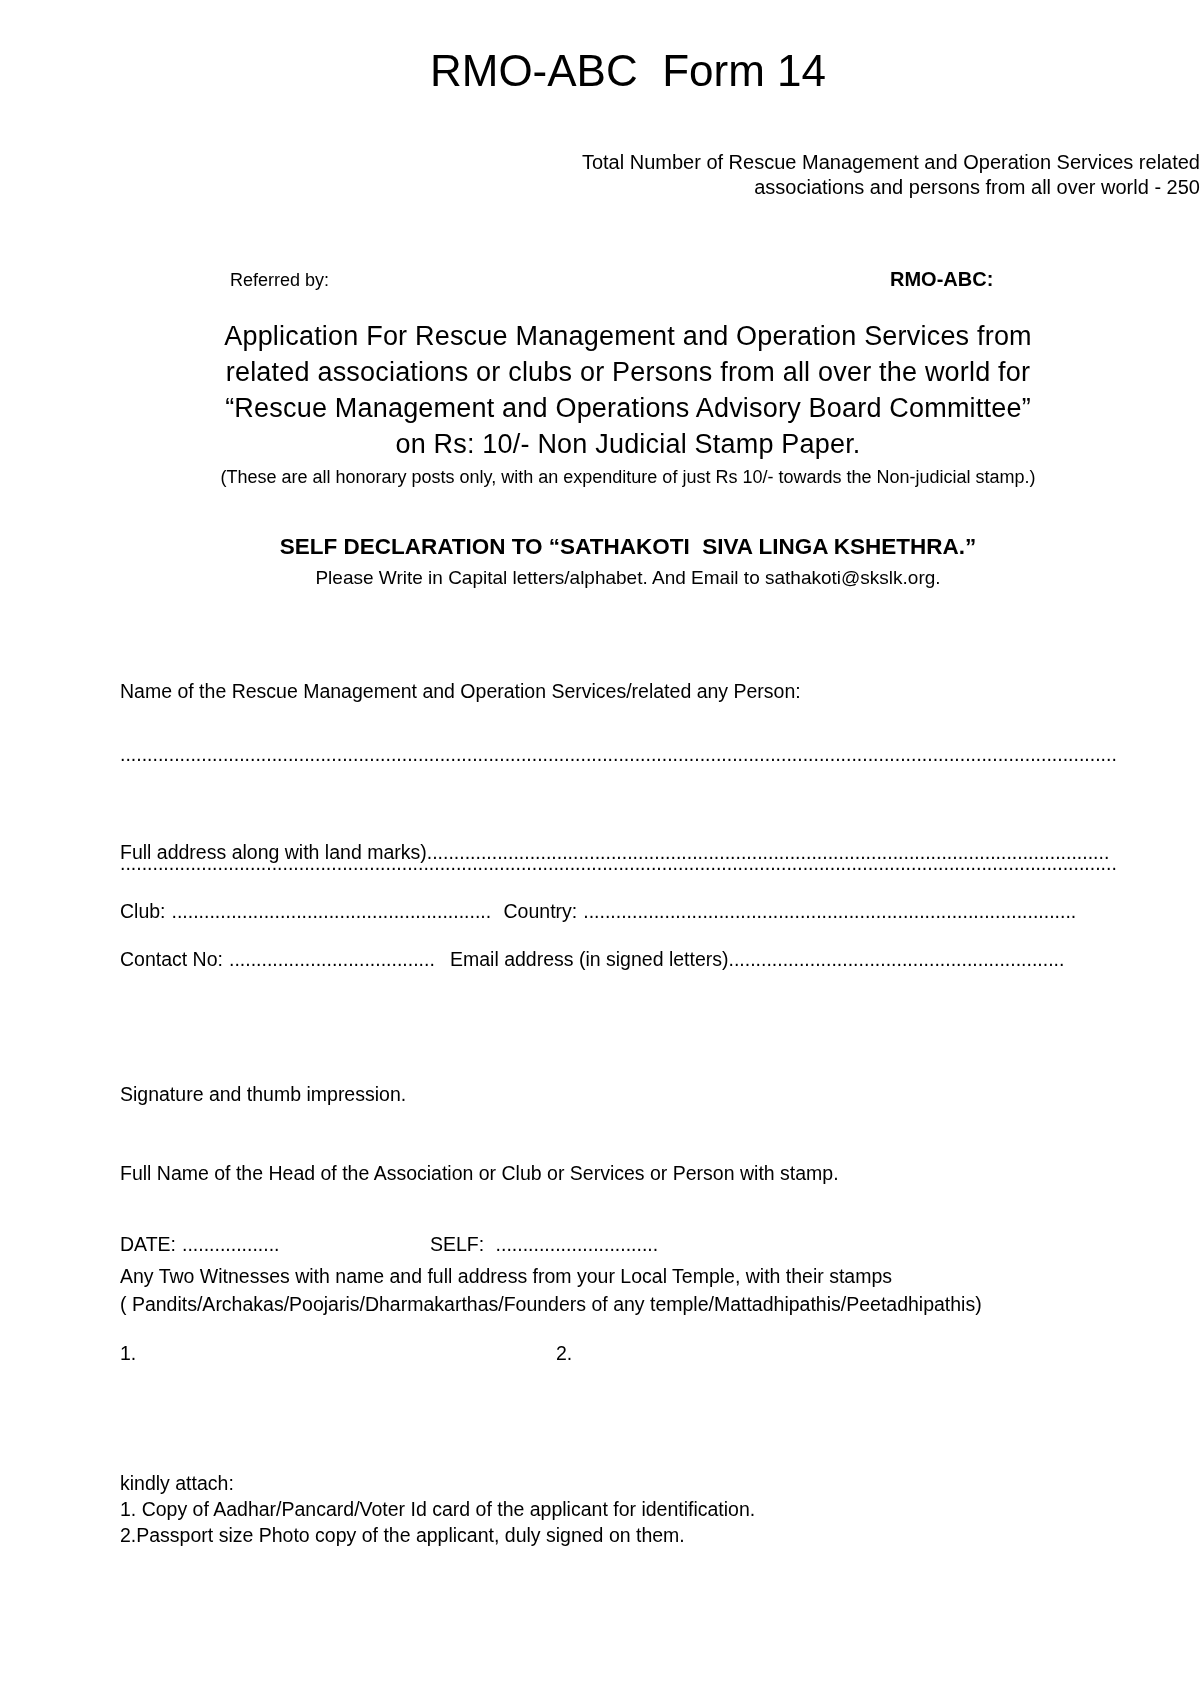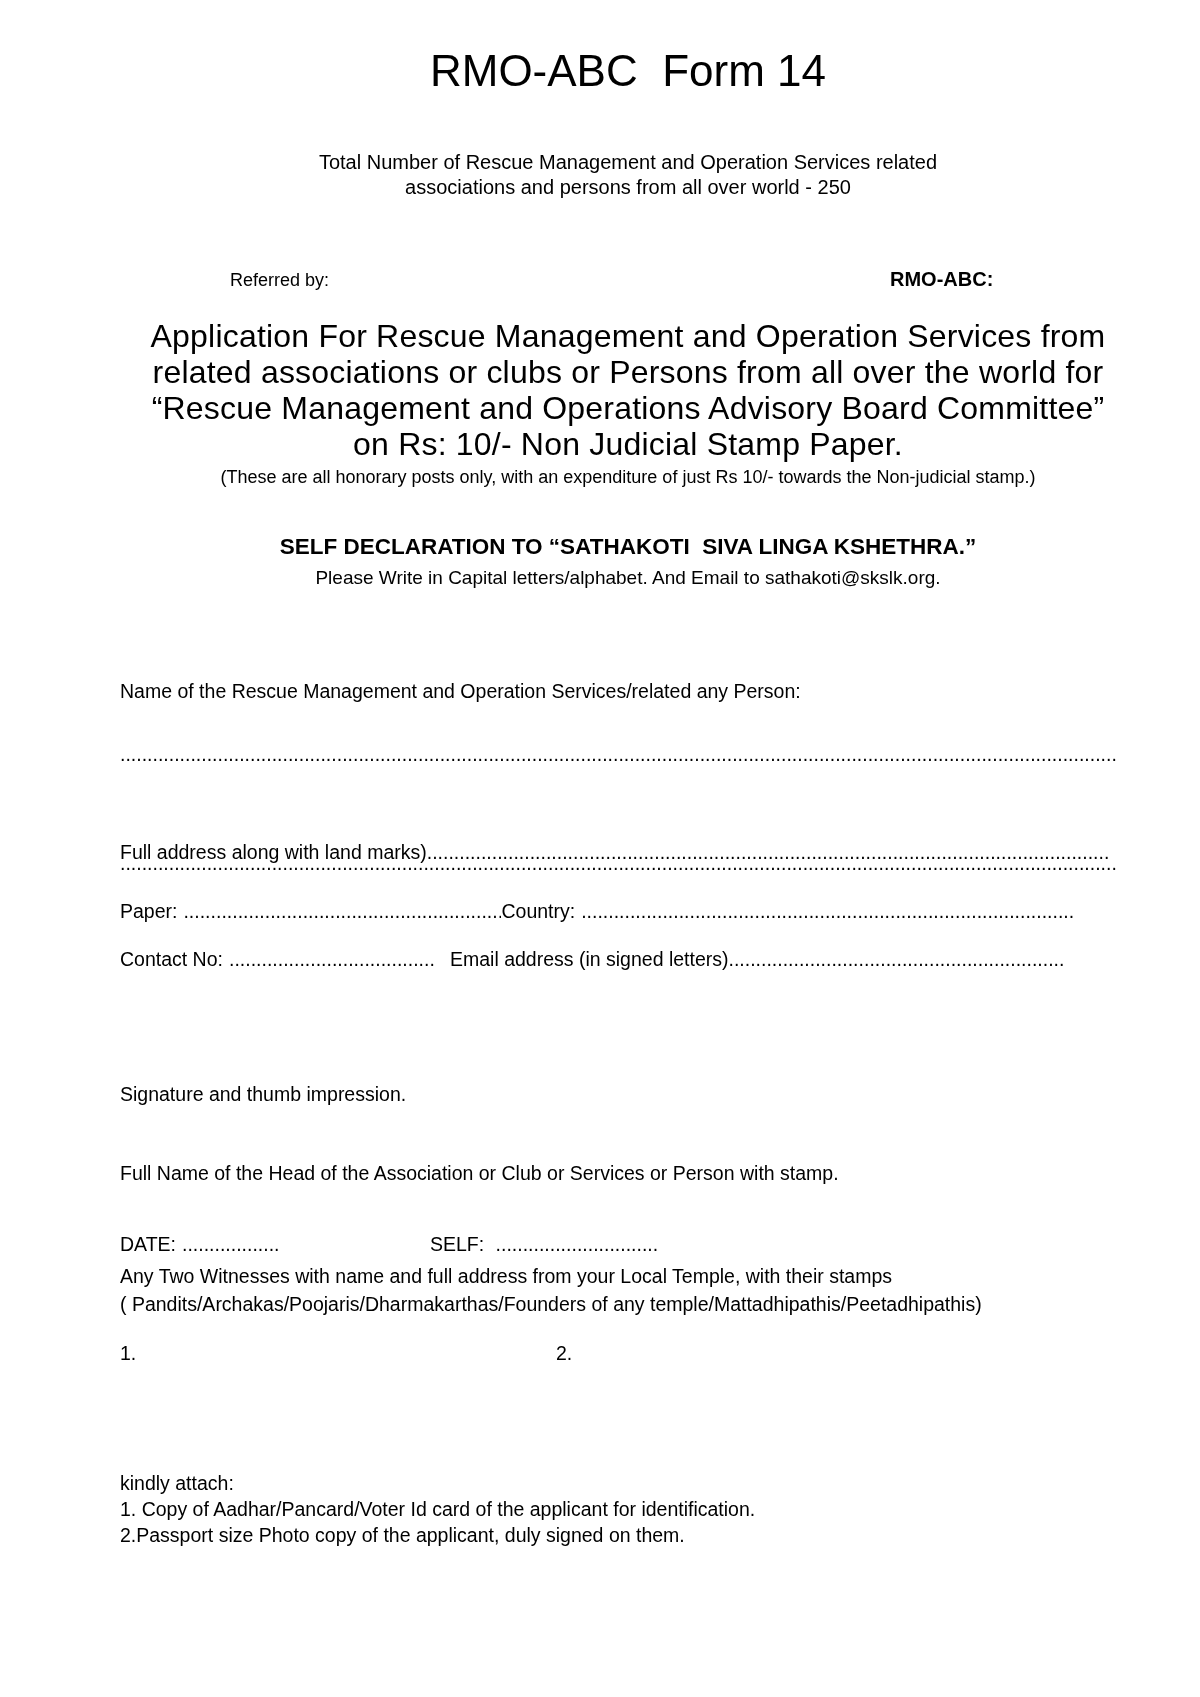--- a/index.html
+++ b/index.html
@@ -29,37 +29,37 @@
     white-space: nowrap;
     font-size: 19.5px;
     line-height: 26px;
   }
   .title {
     top: 45px;
     font-size: 44px;
     line-height: 52px;
     white-space: pre;
   }
-  .subtitle { top: 150px; font-size: 20px; line-height: 25px; }
+  .subtitle { top: 150px; font-size: 20px; line-height: 25px; text-align: right; }
   .referred { top: 268px; left: 230px; font-size: 18px; line-height: 24px; }
   .rmo-abc { top: 266px; left: 890px; font-size: 20px; line-height: 26px; font-weight: bold; }
-  .app-par { top: 318px; font-size: 32px; line-height: 36px; letter-spacing: 0.2px; }
+  .app-par { top: 318px; font-size: 27px; line-height: 36px; letter-spacing: 0.2px; }
   .honorary { top: 466px; font-size: 18px; line-height: 22px; }
   .declaration { top: 534px; font-size: 22.5px; line-height: 26px; font-weight: bold; white-space: pre; }
   .instruction { top: 566px; font-size: 19px; line-height: 24px; }
   .label-line { font-size: 19.5px; line-height: 26px; }
   .dots {
     overflow: hidden;
     white-space: nowrap;
   }
   .dots-fixed { flex: 0 0 auto; }
   .dots-grow { flex: 1 1 aupx; }
   .w-state { flex: 0 0 318px; }
   .w-contact { flex: 0 0 205px; }
-  .gap14 { margin-left: 0; }
+  .gap14 { margin-left: 14px; }
   .gap16 { margin-left: 16px; }
   .mr43 { margin-right: 43px; }
   .mr53 { margin-right: 53px; }
   .mr8 { margin-right: 8px; }
   .witness-note { line-height: 28px; display: block; white-space: normal; }
   .attach { line-height: 26px; display: block; white-space: nowrap; }
 </style>
 </head>
 <body>
 
@@ -98,21 +98,21 @@
   <div class="row" style="top:792px;margin-top:47px;">
     <span>Full address along with land marks)</span>
     <span class="dots dots-grow mr8">................................................................................................................................................................................................................................................................................................................</span>
   </div>
 
   <div class="row" style="top:850px;">
     <span class="dots dots-grow">................................................................................................................................................................................................................................................................................................................</span>
   </div>
 
   <div class="row" style="top:898px;">
-    <span>Paper:</span>
+    <span>Club:</span>
     <span class="dots w-state" style="margin-left:6px;">................................................................................................................................................................................................................................................................................................................</span>
     <span class="gap14">Country:</span>
     <span class="dots dots-grow mr43" style="margin-left:6px;">................................................................................................................................................................................................................................................................................................................</span>
   </div>
 
   <div class="row" style="top:946px;">
     <span>Contact No:</span>
     <span class="dots w-contact" style="margin-left:6px;">................................................................................................................................................................................................................................................................................................................</span>
     <span class="gap16">Email address (in signed letters)</span>
     <span class="dots dots-grow mr53">................................................................................................................................................................................................................................................................................................................</span>

